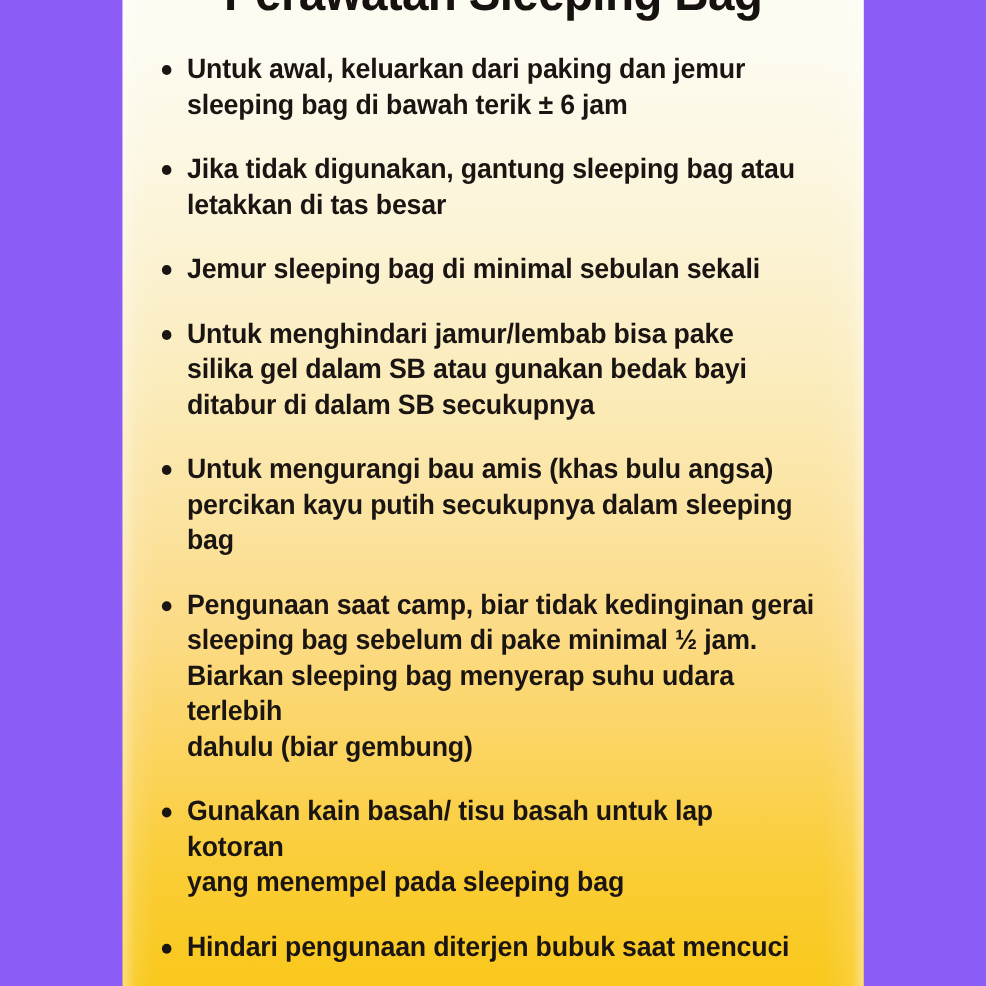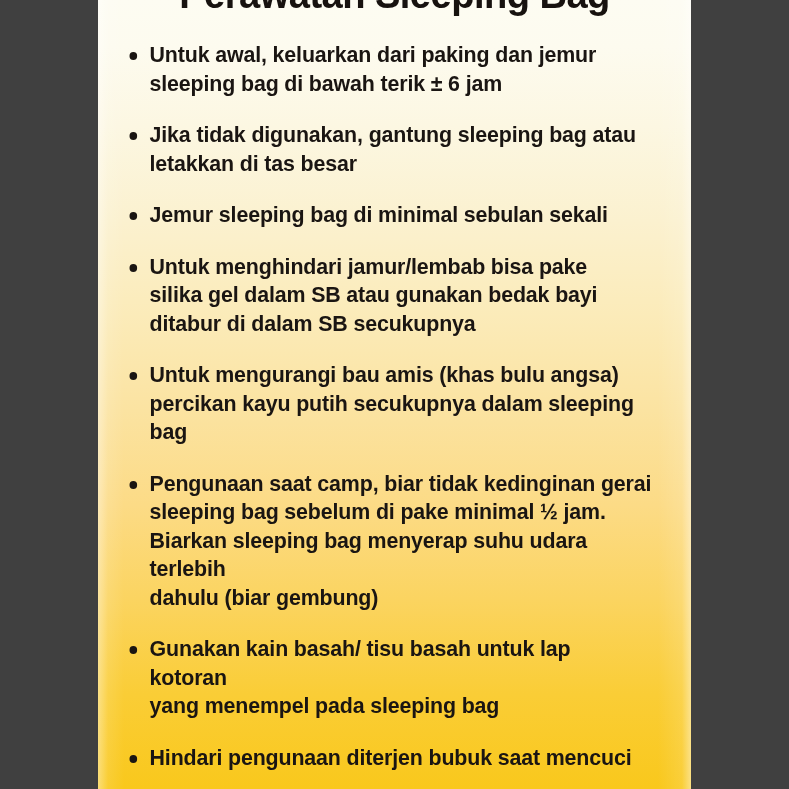--- a/index.html
+++ b/index.html
@@ -13,21 +13,21 @@
     height: 789px;
     overflow: hidden;
     font-family: "Liberation Sans", "DejaVu Sans", sans-serif;
   }
 
   
   #canvas {
     position: relative;
     width: 789px;
     height: 789px;
-    background: #404040;
+    background: #8b5cf6;
     overflow: hidden;
   }
 
   
   #poster {
     position: absolute;
     left: 98px;
     top: 0;
     width: 593px;
     height: 789px;

